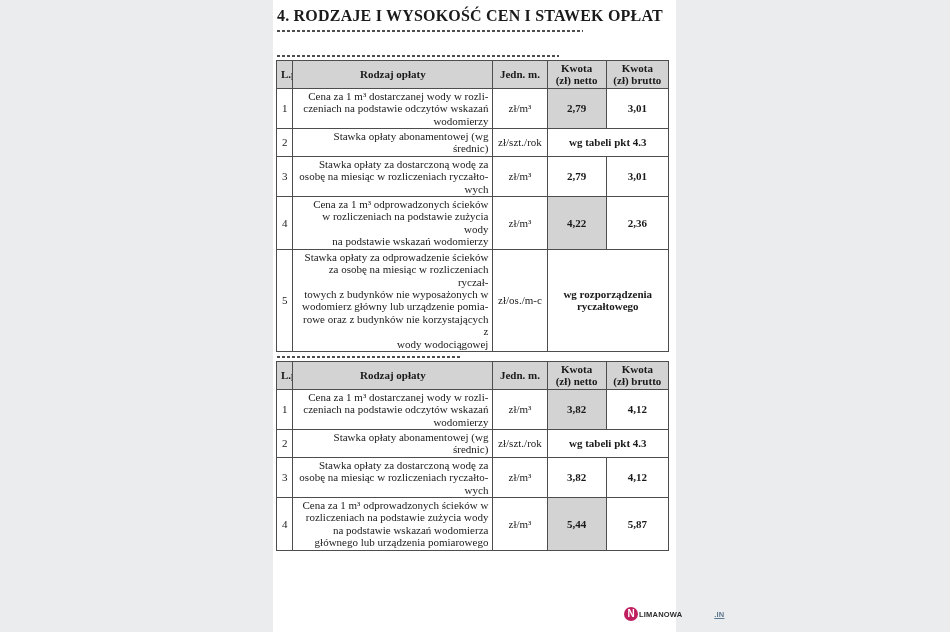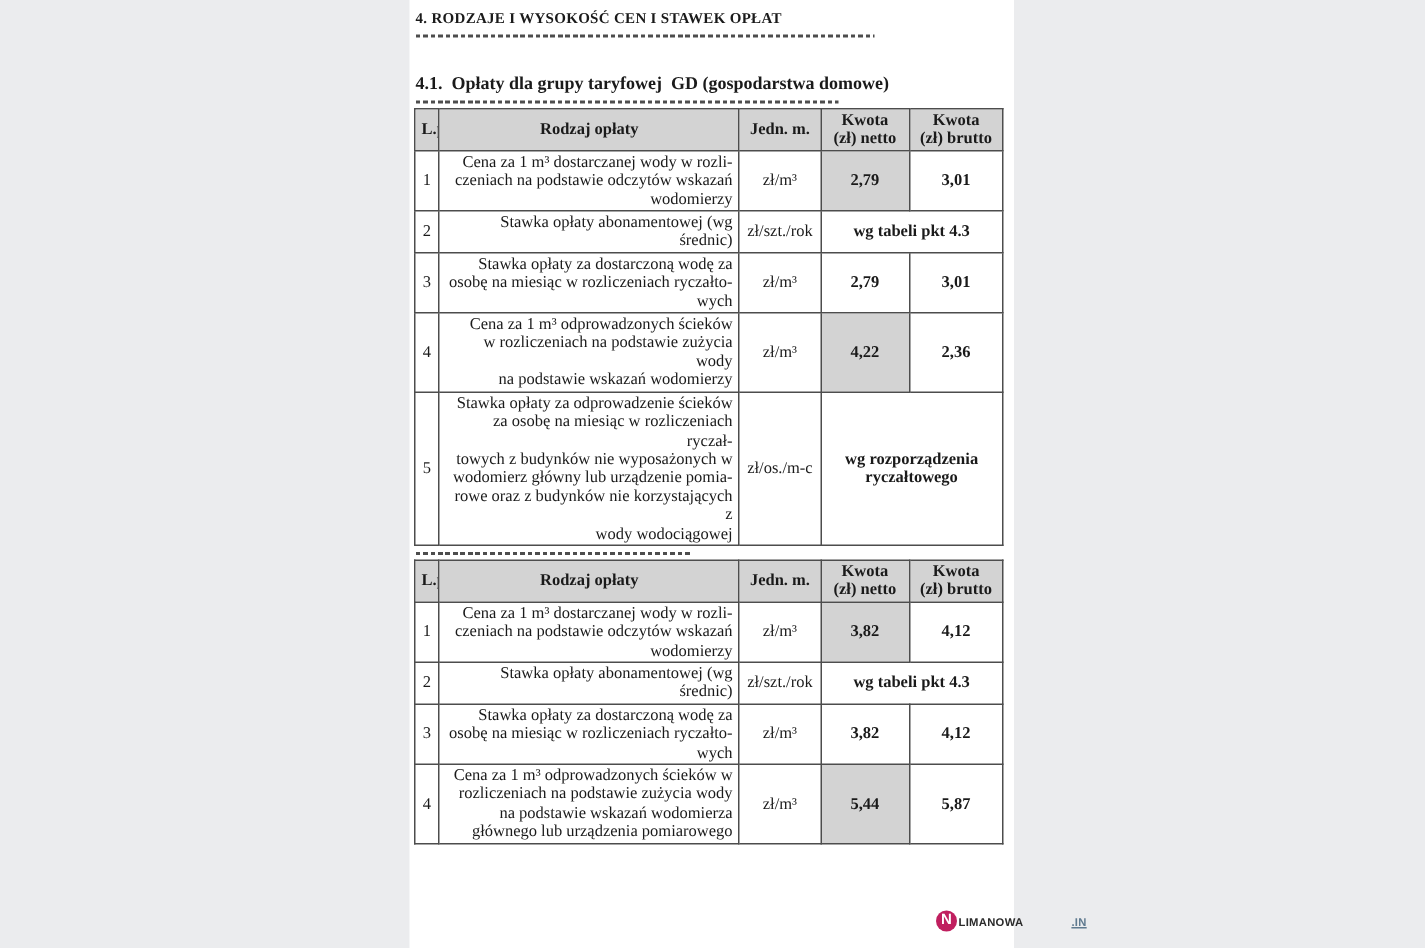--- a/index.html
+++ b/index.html
@@ -12,21 +12,21 @@
     position:relative;
   }
   .page{
     position:absolute;left:273px;top:0;
     width:403px;height:632px;
     background:#ffffff;
     box-sizing:border-box;
     padding:7px 6px 0 3px;
   }
   .doc-title{
-    font-size:10px;font-weight:bold;
+    font-size:16px;font-weight:bold;
     letter-spacing:.2px;
     margin:0 0 5px 1px;
     white-space:pre-wrap;
   }
   .dashes{
     height:2px;
     background:repeating-linear-gradient(to right,#4d4d4d 0 3px,transparent 3px 5px);
   }
   .dash-title{width:306px;margin-left:1px;margin-bottom:23px;}
   .dash-s1{width:282px;margin-left:1px;margin-top:4px;margin-bottom:3px;}
@@ -106,21 +106,20 @@
   }
 </style>
 </head>
 <body>
 
 <div class="page">
 
   <h1 class="doc-title">4. RODZAJE I WYSOKOŚĆ CEN I STAWEK OPŁAT</h1>
   <div class="dashes dash-title"></div>
 
-  <h2 class="section-heading">4.1.  Opłaty dla grupy taryfowej  GD (gospodarstwa domowe)</h2>
   <div class="dashes dash-s1"></div>
 
   <table class="tariff">
     <thead>
       <tr>
         <th class="col-lp">L.p.</th>
         <th class="col-name">Rodzaj opłaty</th>
         <th class="col-unit">Jedn. m.</th>
         <th class="col-netto">Kwota
 (zł) netto</th>

